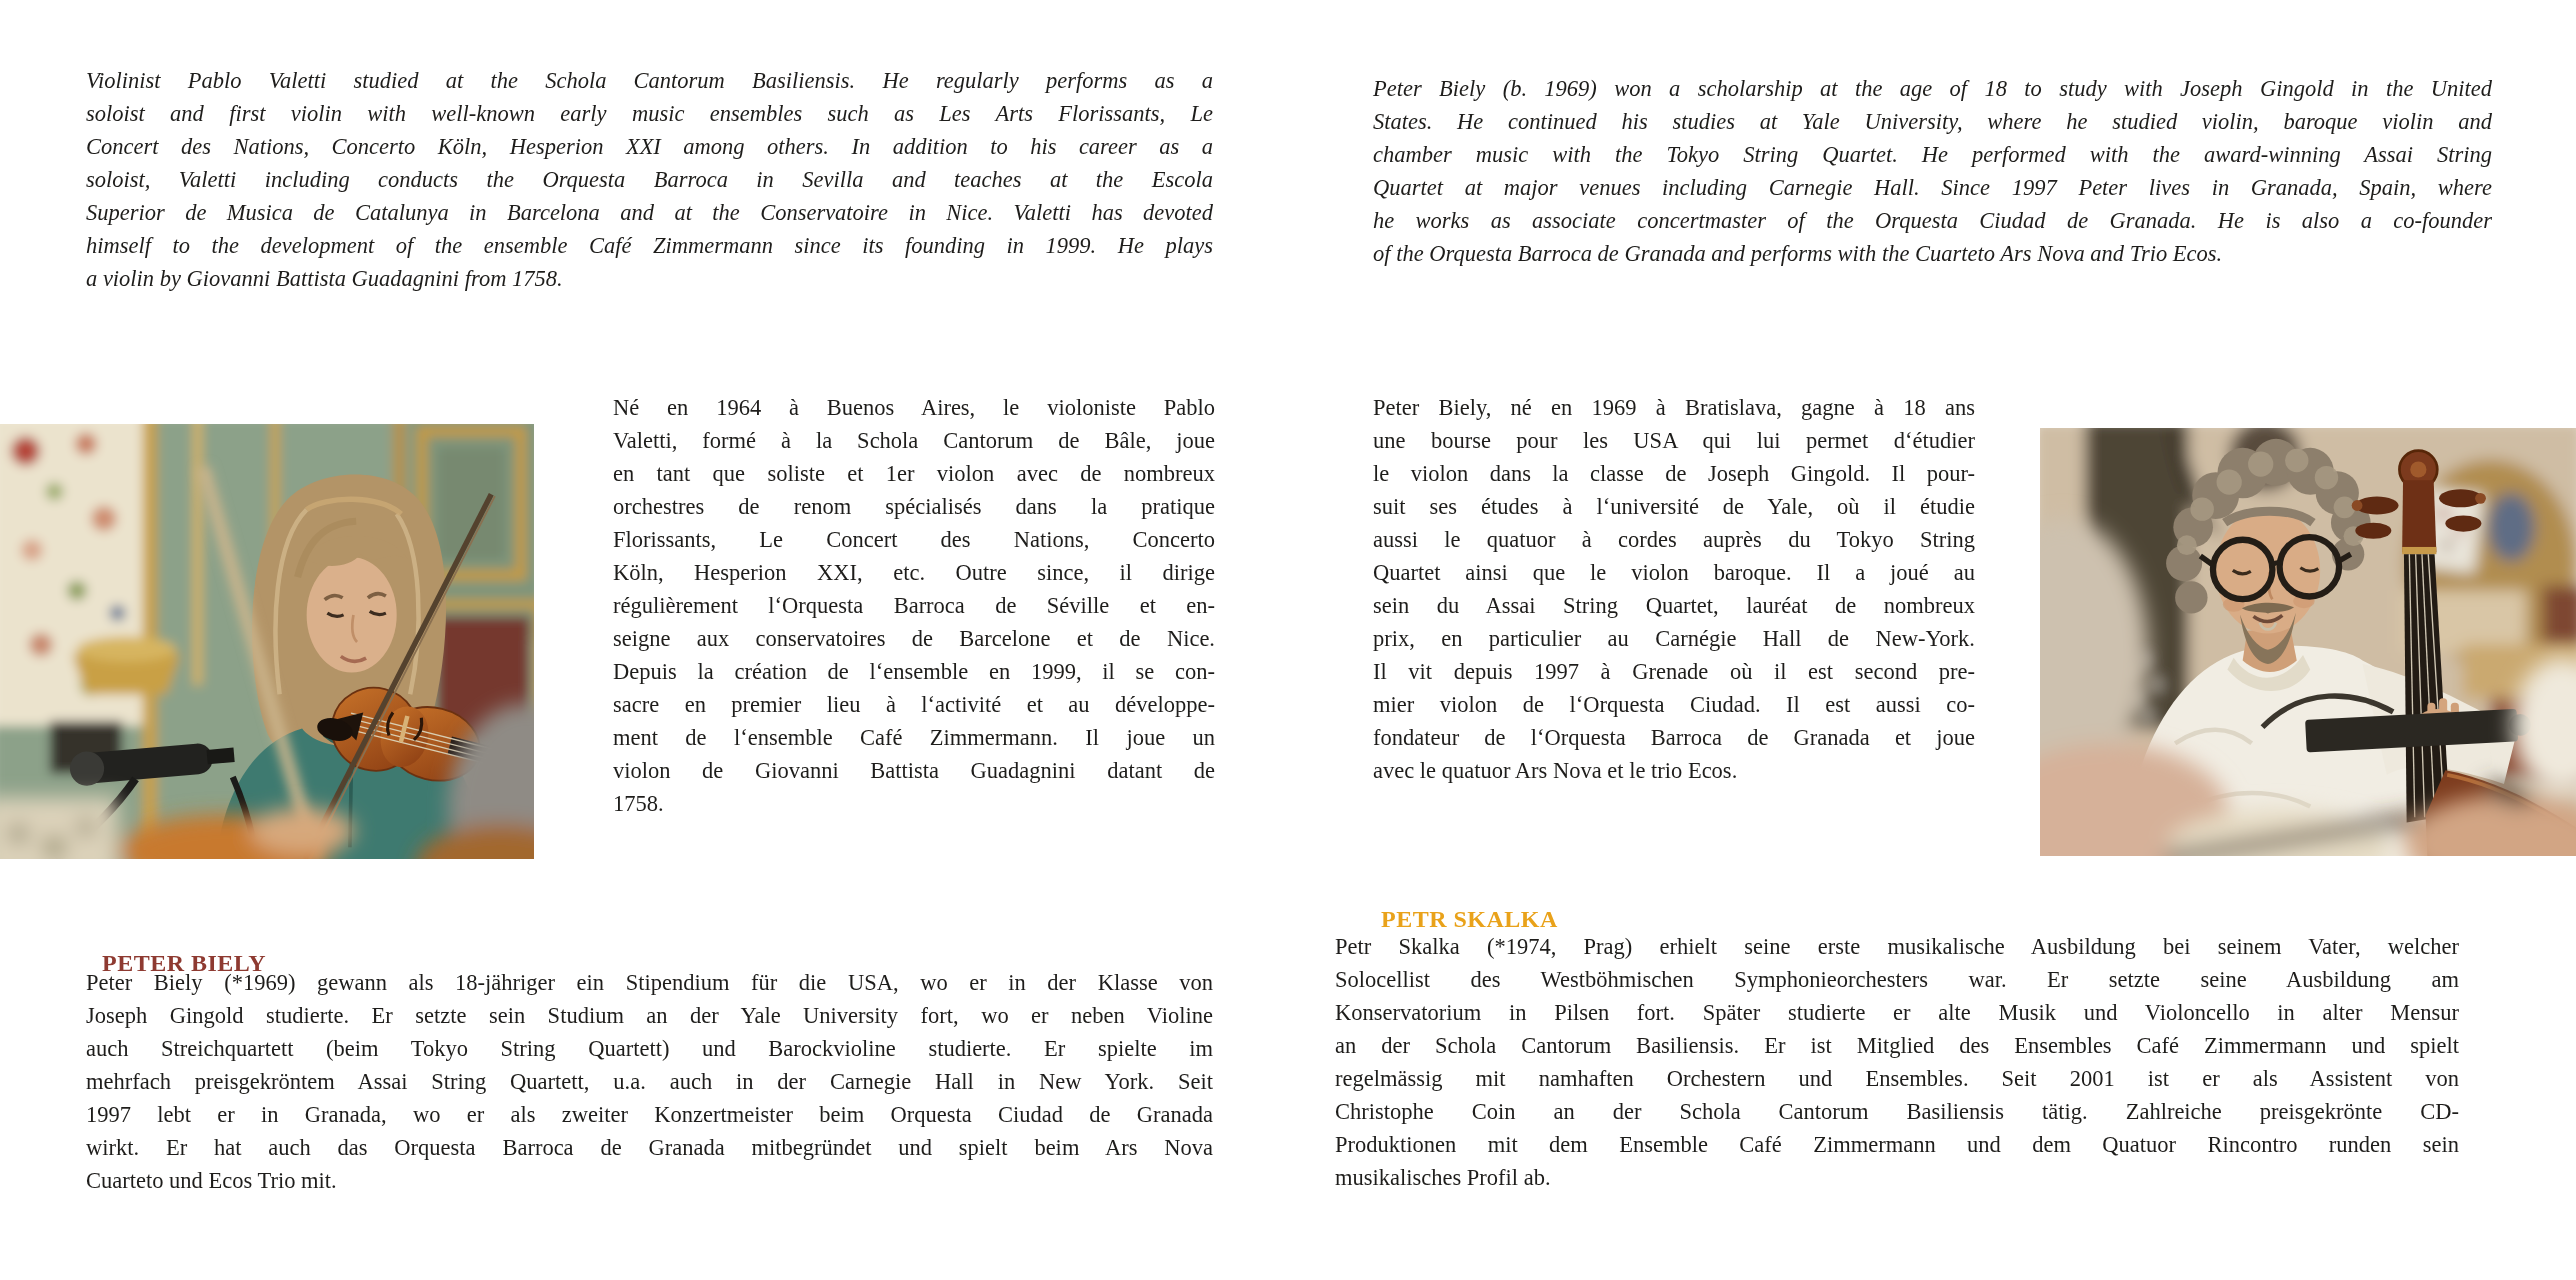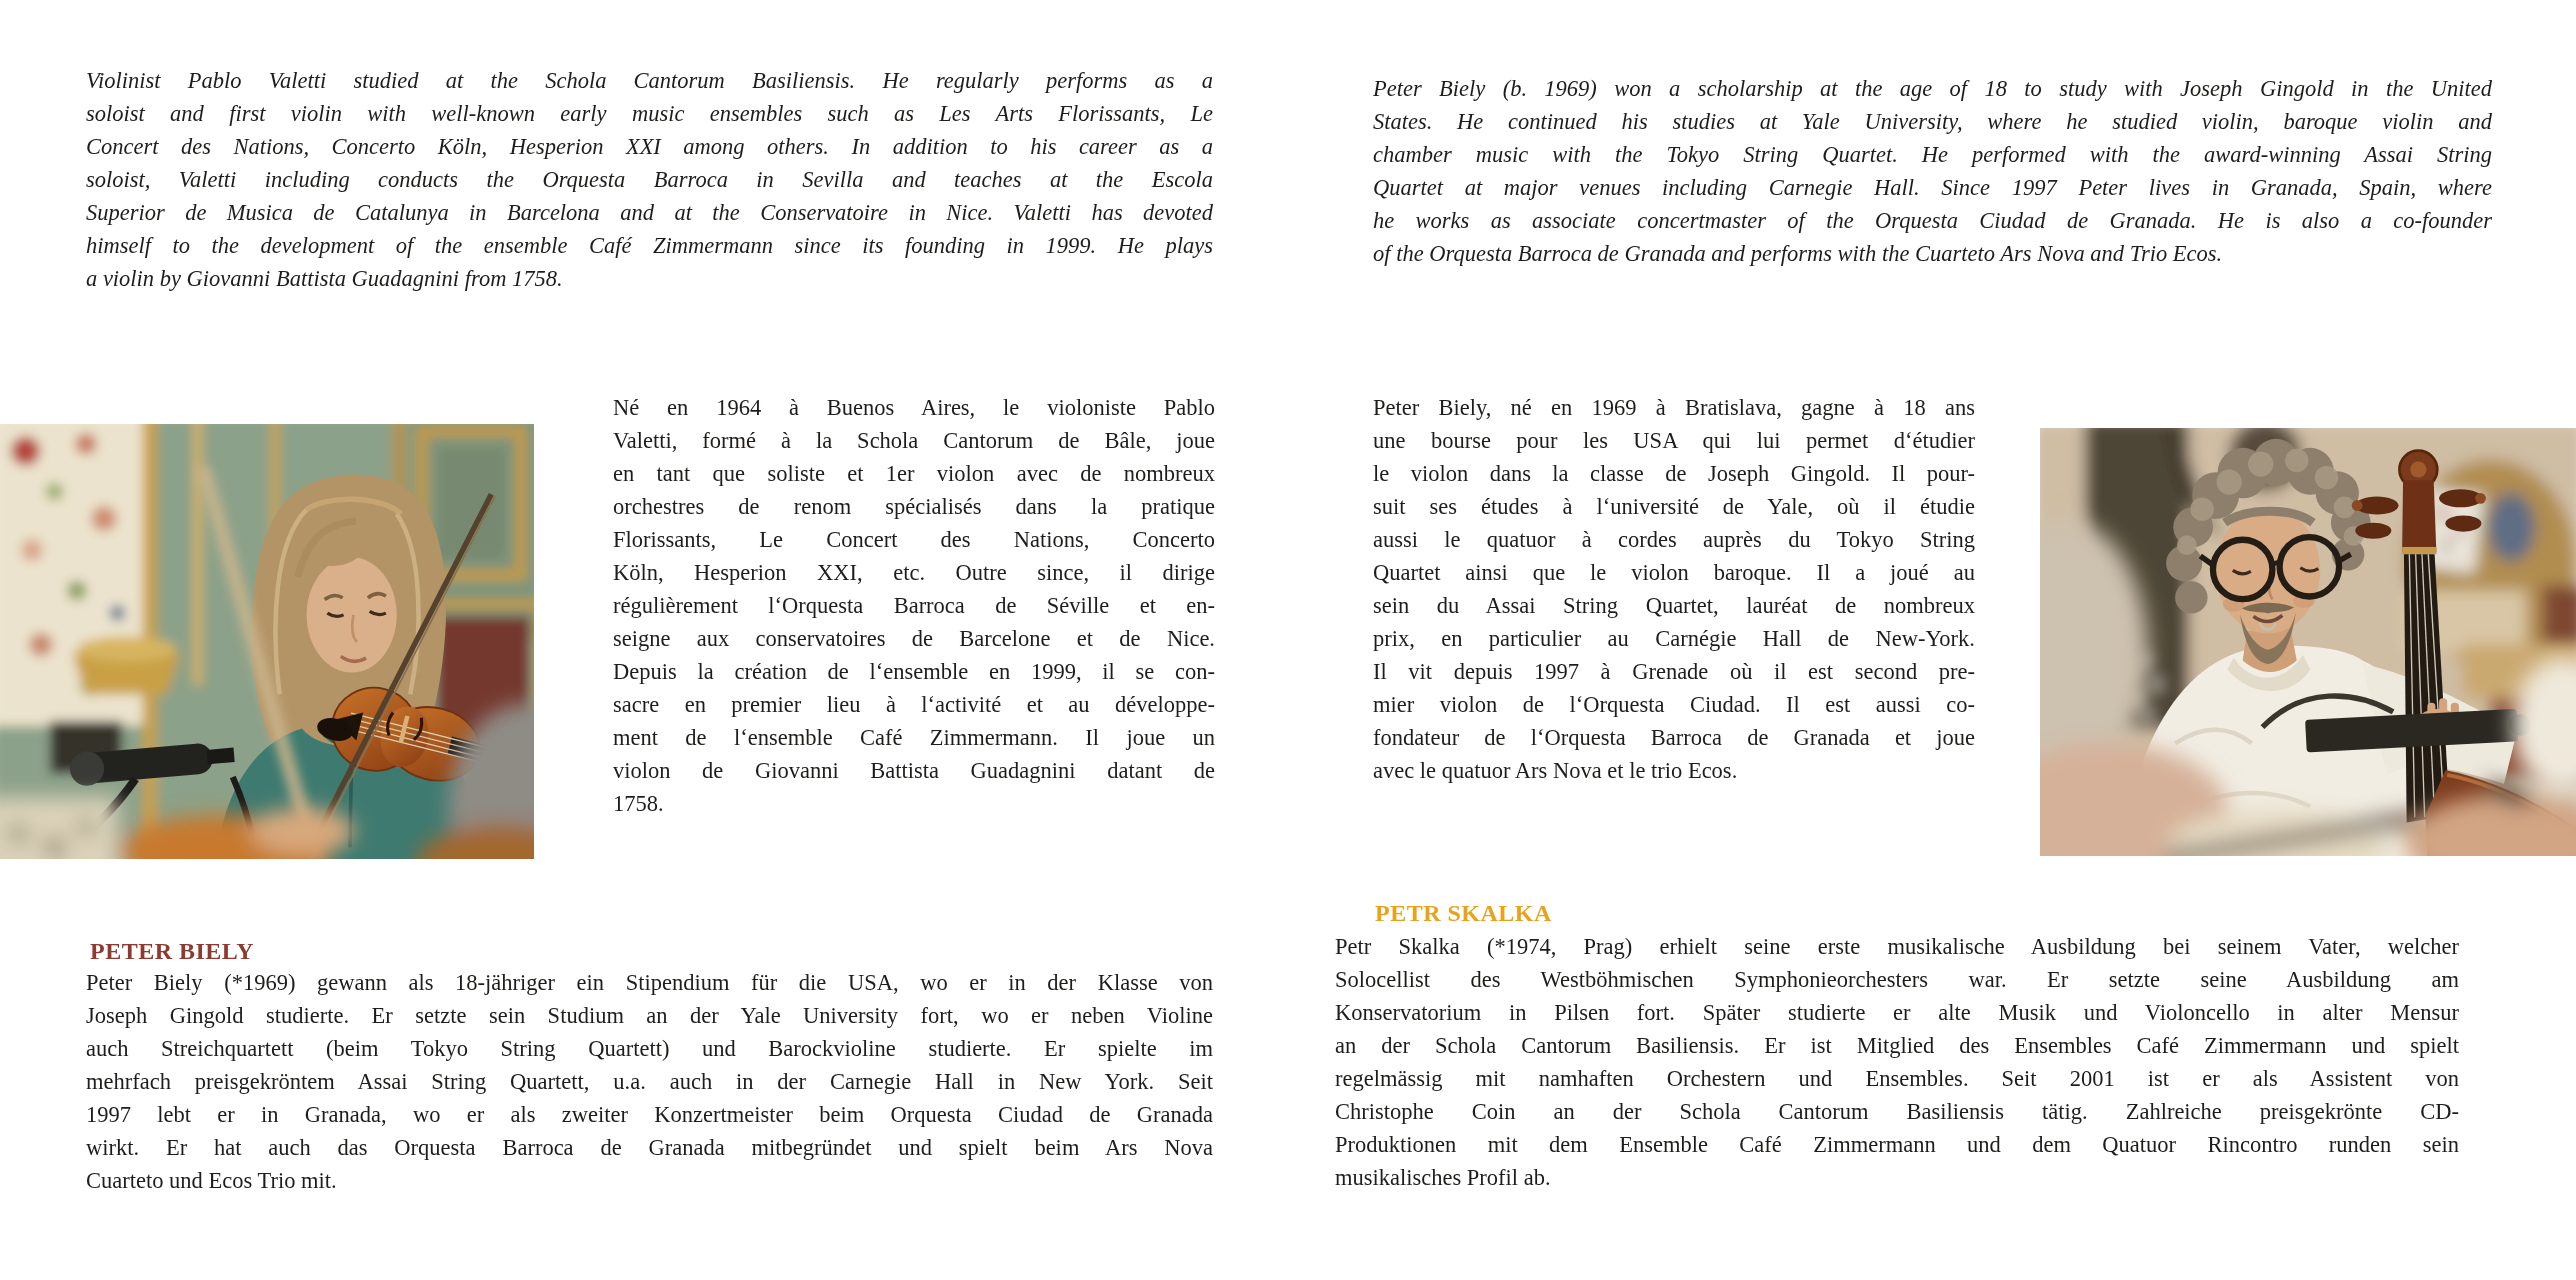--- a/index.html
+++ b/index.html
@@ -146,21 +146,21 @@
       <div class="tline">Köln, Hesperion XXI, etc. Outre since, il dirige</div>
       <div class="tline">régulièrement l‘Orquesta Barroca de Séville et en-</div>
       <div class="tline">seigne aux conservatoires de Barcelone et de Nice.</div>
       <div class="tline">Depuis la création de l‘ensemble en 1999, il se con-</div>
       <div class="tline">sacre en premier lieu à l‘activité et au développe-</div>
       <div class="tline">ment de l‘ensemble Café Zimmermann. Il joue un</div>
       <div class="tline">violon de Giovanni Battista Guadagnini datant de</div>
       <div class="tline">1758.</div>
     </div>
 
-  <h2 class="heading" id="heading-biely" style="margin:4px;">PETER BIELY</h2>
+  <h2 class="heading" id="heading-biely" style="margin:16px;">PETER BIELY</h2>
 
   <div class="bio" id="de-biely">
       <div class="tline">Peter Biely (*1969) gewann als 18-jähriger ein Stipendium für die USA, wo er in der Klasse von</div>
       <div class="tline">Joseph Gingold studierte. Er setzte sein Studium an der Yale University fort, wo er neben Violine</div>
       <div class="tline">auch Streichquartett (beim Tokyo String Quartett) und Barockvioline studierte. Er spielte im</div>
       <div class="tline">mehrfach preisgekröntem Assai String Quartett, u.a. auch in der Carnegie Hall in New York. Seit</div>
       <div class="tline">1997 lebt er in Granada, wo er als zweiter Konzertmeister beim Orquesta Ciudad de Granada</div>
       <div class="tline">wirkt. Er hat auch das Orquesta Barroca de Granada mitbegründet und spielt beim Ars Nova</div>
       <div class="tline">Cuarteto und Ecos Trio mit.</div>
     </div>
@@ -308,21 +308,21 @@
         <ellipse cx="265" cy="468" rx="125" ry="45" fill="#e6dcc5"></ellipse>
         <path d="M140,478 L430,432" stroke="#3a3128" stroke-width="13"></path>
         <path d="M150,472 L425,428" stroke="#6b4a2e" stroke-width="4"></path>
         <ellipse cx="520" cy="462" rx="115" ry="55" fill="#d2a584"></ellipse>
         <rect x="498" y="390" width="50" height="18" rx="9" fill="#4a4338" transform="rotate(18 498 390)"></rect>
         <ellipse cx="580" cy="330" rx="55" ry="75" fill="#efe9dc"></ellipse>
       </g>
     </svg>
   </figure>
 
-  <h2 class="heading" id="heading-skalka" style="margin:2px;">PETR SKALKA</h2>
+  <h2 class="heading" id="heading-skalka" style="margin:8px;">PETR SKALKA</h2>
 
   <div class="bio" id="de-skalka">
       <div class="tline">Petr Skalka (*1974, Prag) erhielt seine erste musikalische Ausbildung bei seinem Vater, welcher</div>
       <div class="tline">Solocellist des Westböhmischen Symphonieorchesters war. Er setzte seine Ausbildung am</div>
       <div class="tline">Konservatorium in Pilsen fort. Später studierte er alte Musik und Violoncello in alter Mensur</div>
       <div class="tline">an der Schola Cantorum Basiliensis. Er ist Mitglied des Ensembles Café Zimmermann und spielt</div>
       <div class="tline">regelmässig mit namhaften Orchestern und Ensembles. Seit 2001 ist er als Assistent von</div>
       <div class="tline">Christophe Coin an der Schola Cantorum Basiliensis tätig. Zahlreiche preisgekrönte CD-</div>
       <div class="tline">Produktionen mit dem Ensemble Café Zimmermann und dem Quatuor Rincontro runden sein</div>
       <div class="tline">musikalisches Profil ab.</div>

